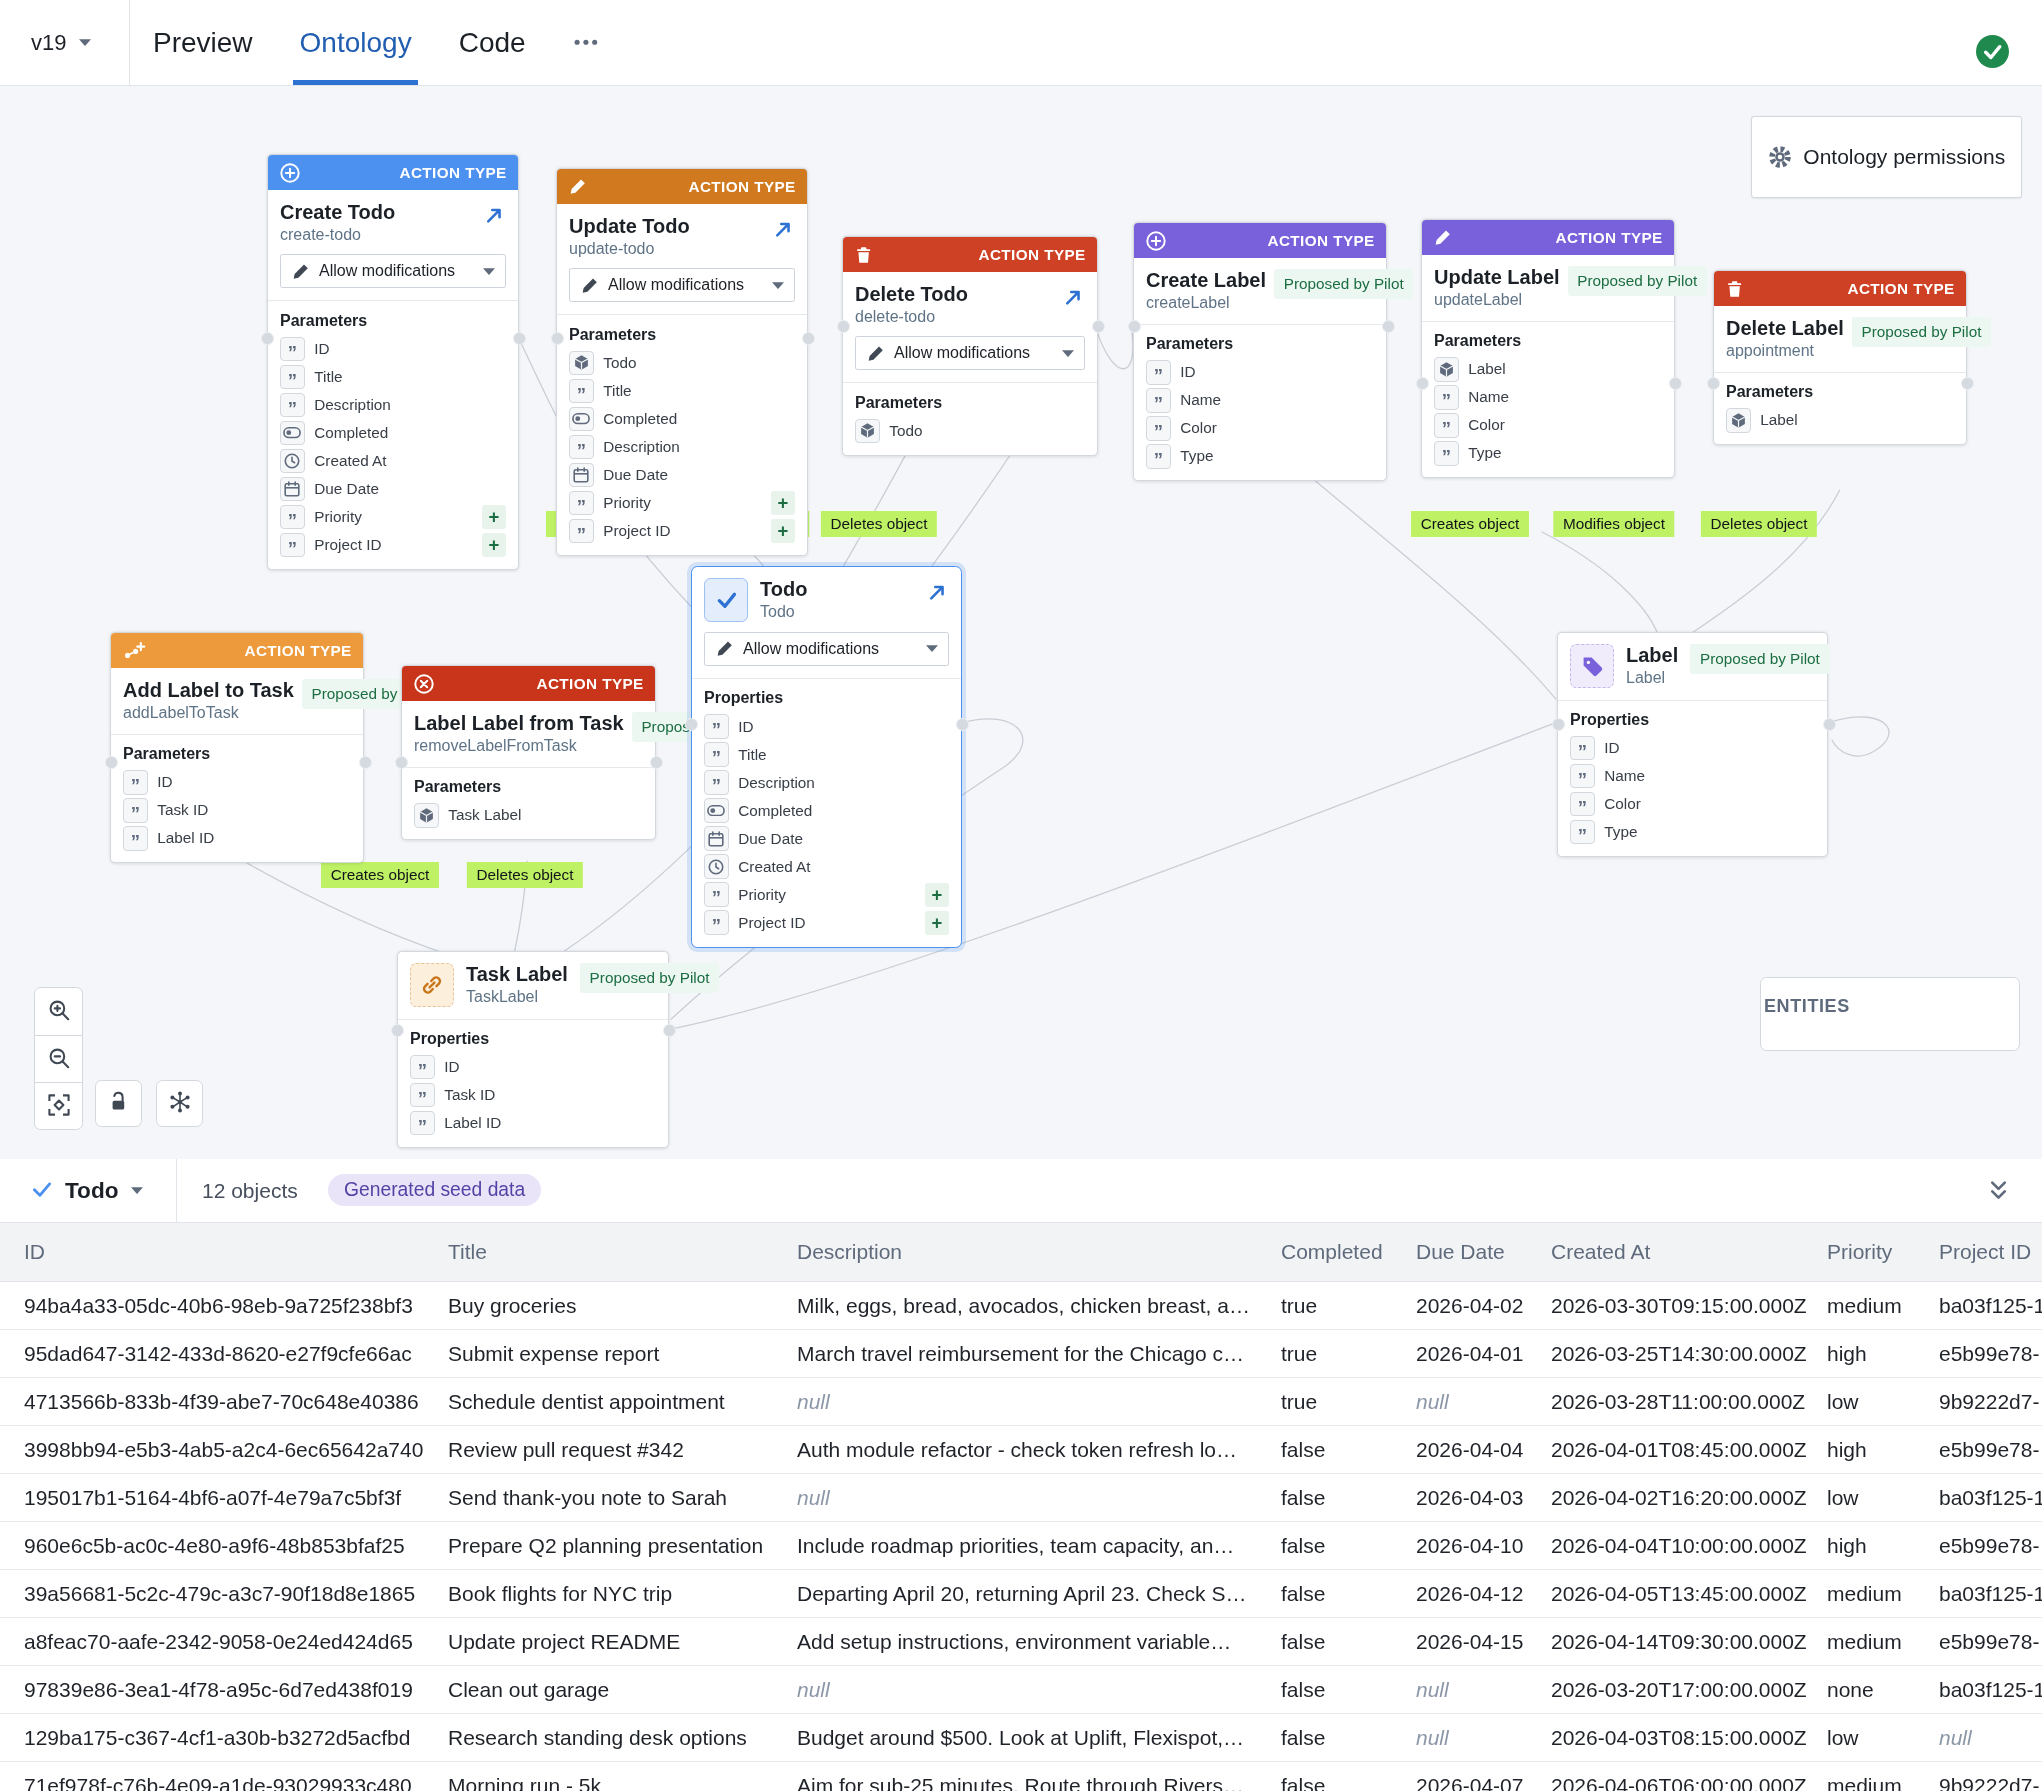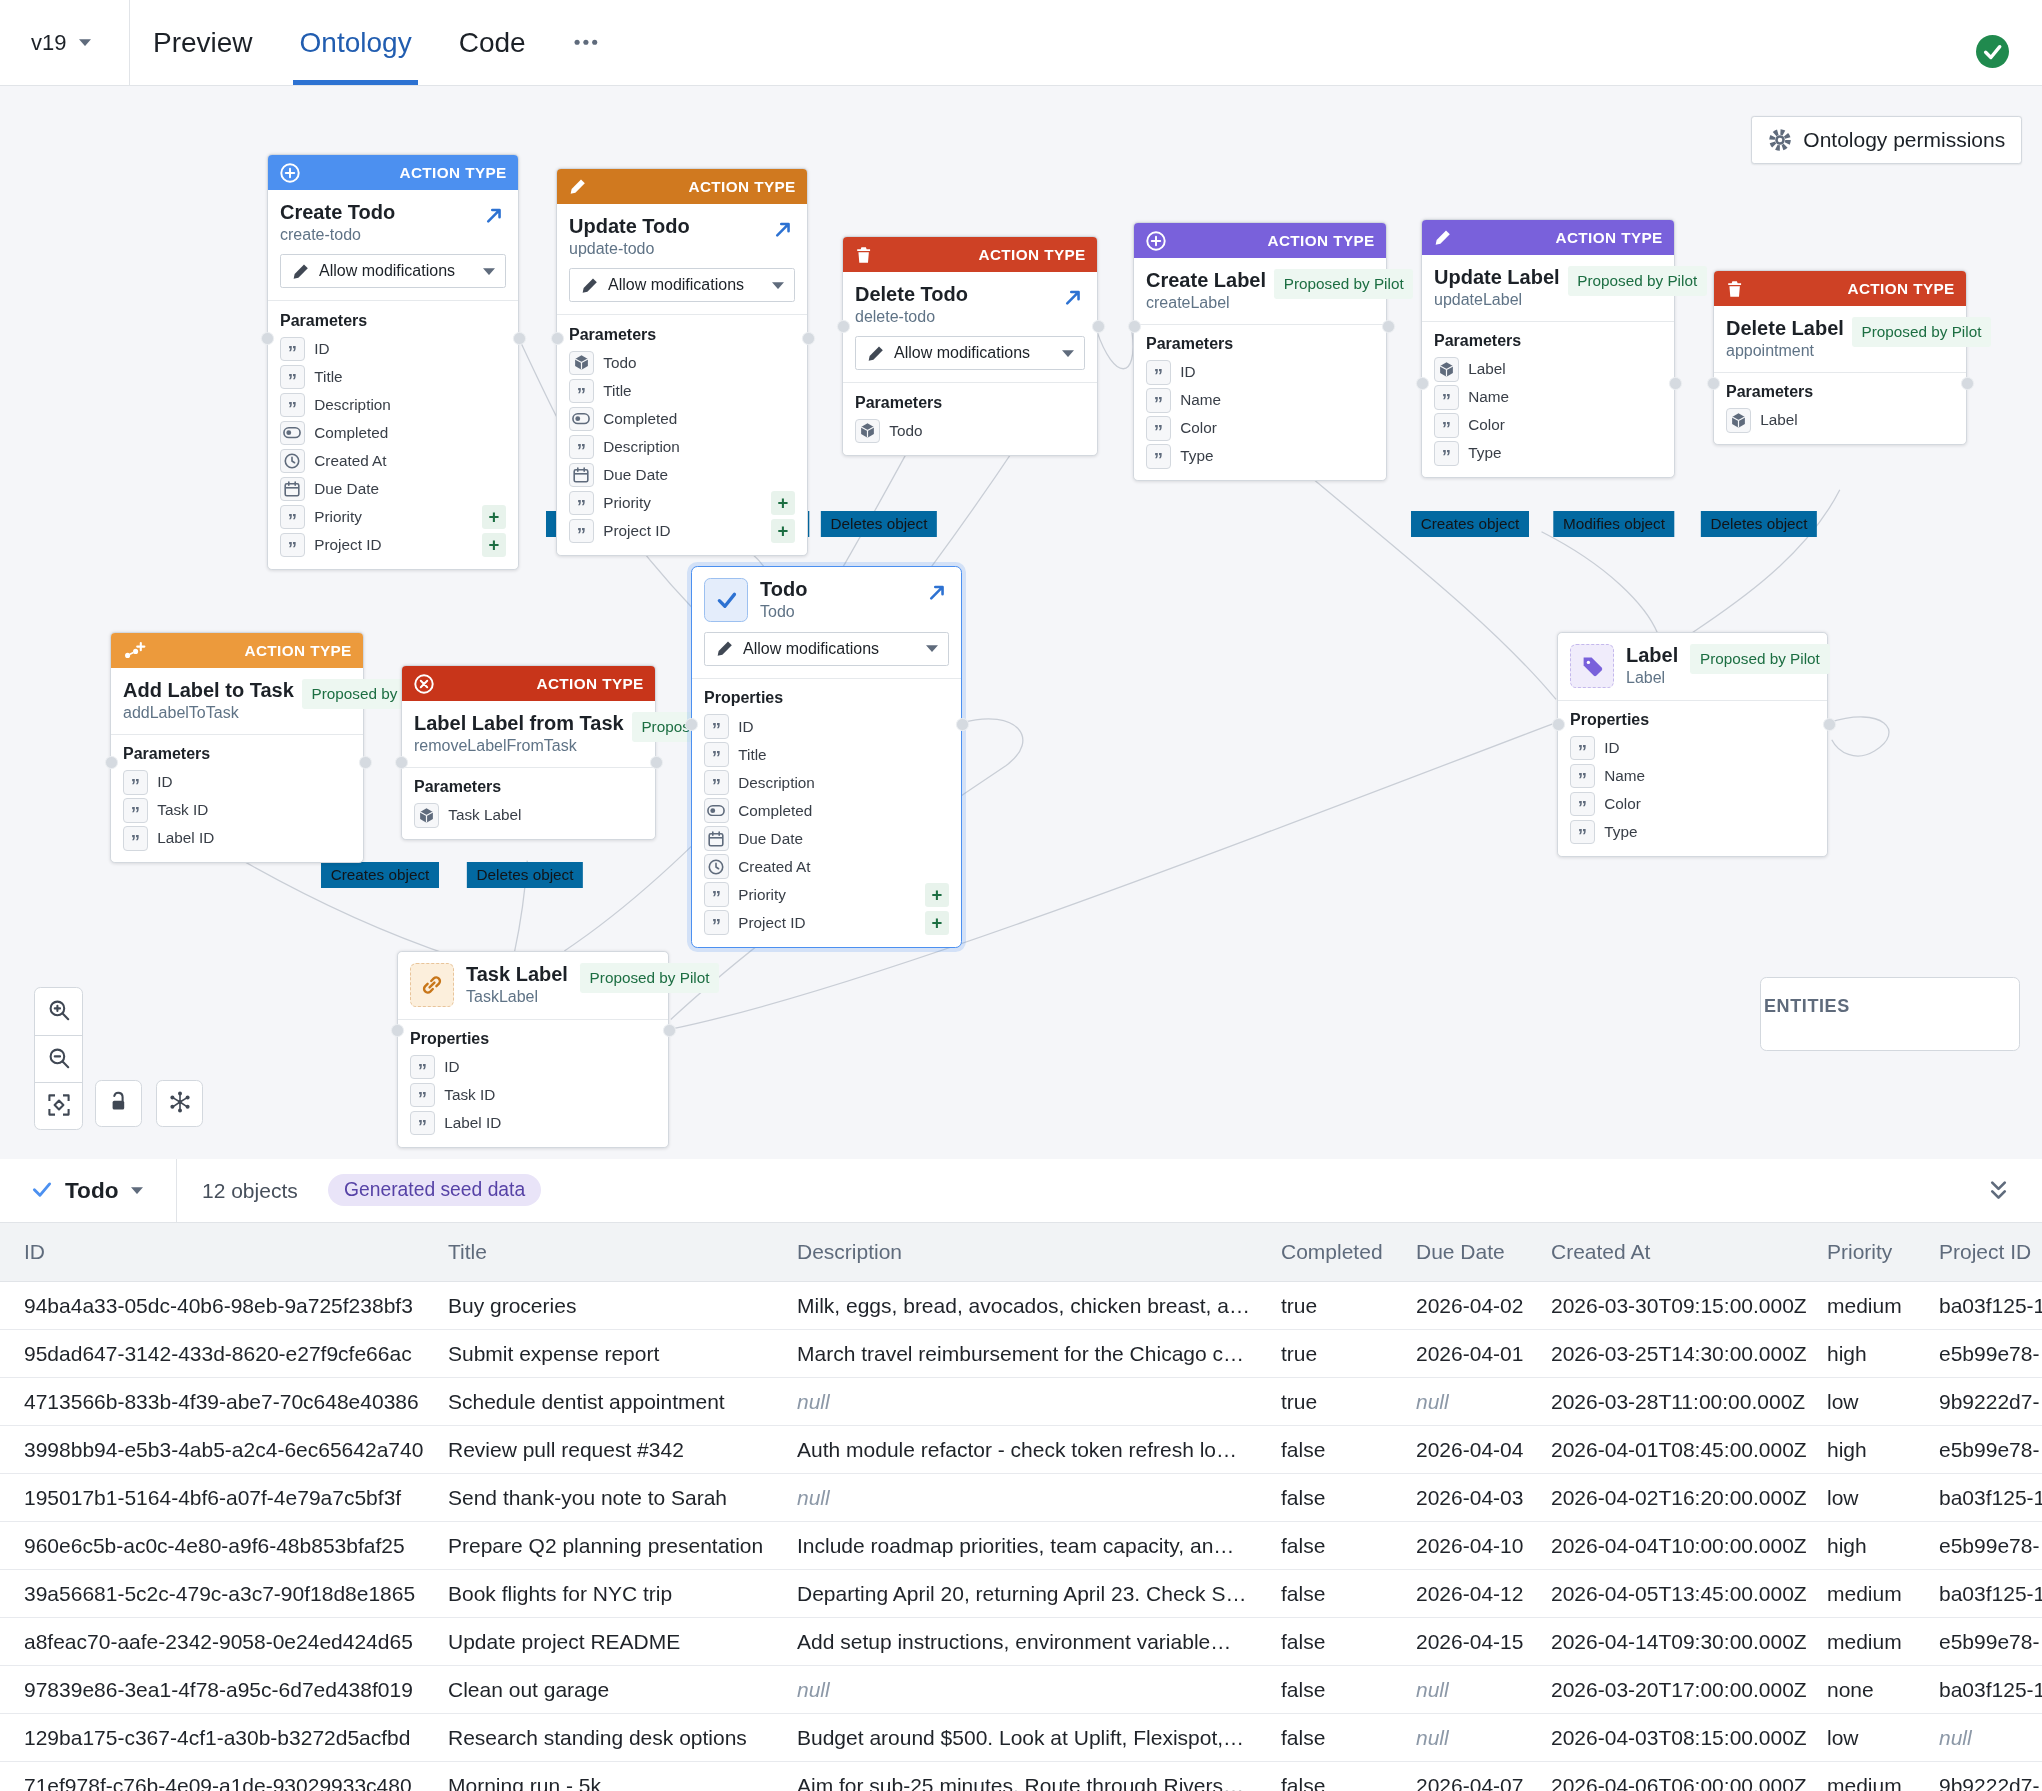--- a/index.html
+++ b/index.html
@@ -11,22 +11,22 @@
   .vsep{position:absolute;left:129px;top:0;bottom:0;width:0.8px;background:#E1E4E8}
   .tabs{position:absolute;left:153px;top:0;height:85px;display:flex;align-items:stretch;gap:47px}
   .tab{font-size:28px;color:#1C2127;display:flex;align-items:center;position:relative;cursor:pointer}
   .tab.active{color:#215DB0}
   .tab.active::after{content:"";position:absolute;left:-6.4px;right:-6.4px;bottom:0;height:4.8px;background:#2D72D2}
   .overflow-btn{display:flex;align-items:center;cursor:pointer}
   .status-check{position:absolute;right:34px;top:35px;width:33px;height:33px;display:flex}
   
   .canvas{position:absolute;top:85px;left:0;width:2043px;height:1074px;background:#F5F6F9;overflow:hidden}
   .edges{position:absolute;inset:0;z-index:0}
-  .elabel{position:absolute;transform:translate(-50%,-50%);background:#0369a1;padding:4px 9.7px;font-size:15.3px;color:#111418;white-space:nowrap;z-index:2}
-  .perm-btn{position:absolute;left:1751px;top:31px;height:46px;background:#fff;border:0.8px solid #D3D8DE;border-radius:3.2px;display:flex;align-items:center;gap:11.3px;padding:0 16px;font-size:21px;color:#1C2127;box-shadow:0 0.8px 1.6px rgba(17,20,24,.08);cursor:pointer;z-index:5}
+  .elabel{position:absolute;transform:translate(-50%,-50%);background:#bef264;padding:4px 9.7px;font-size:15.3px;color:#111418;white-space:nowrap;z-index:2}
+  .perm-btn{position:absolute;left:1751px;top:31px;height:46px;background:#fff;border:0.8px solid #D3D8DE;border-radius:3.2px;display:flex;align-items:center;gap:11.3px;padding:17px 16px;font-size:21px;color:#1C2127;box-shadow:0 0.8px 1.6px rgba(17,20,24,.08);cursor:pointer;z-index:5}
   .perm-btn .gi{display:flex;color:#5F6B7C}
   
   .card{position:absolute;background:#fff;border:0.8px solid #D3D8DE;border-radius:4.8px;box-shadow:0 0.8px 3.2px rgba(17,20,24,.12);z-index:3;box-sizing:border-box}
   .card.selected{border:1.6px solid #4C90F0;box-shadow:0 0 0 4px rgba(76,144,240,.20);border-radius:6.4px;z-index:4}
   .chead{height:35px;border-radius:4px 4px 0 0;display:flex;align-items:center;justify-content:space-between;padding:0 11.3px}
   .chead .hicon{display:flex;color:#fff}
   .chead .htype{color:#fff;font-size:15.3px;font-weight:700;letter-spacing:0.4px}
   .cbody{padding:10.5px 12px 12px}
   .trow{display:flex;align-items:flex-start;justify-content:space-between;gap:8px}
   .ctitle{font-size:20px;font-weight:700;color:#1C2127;white-space:nowrap}

